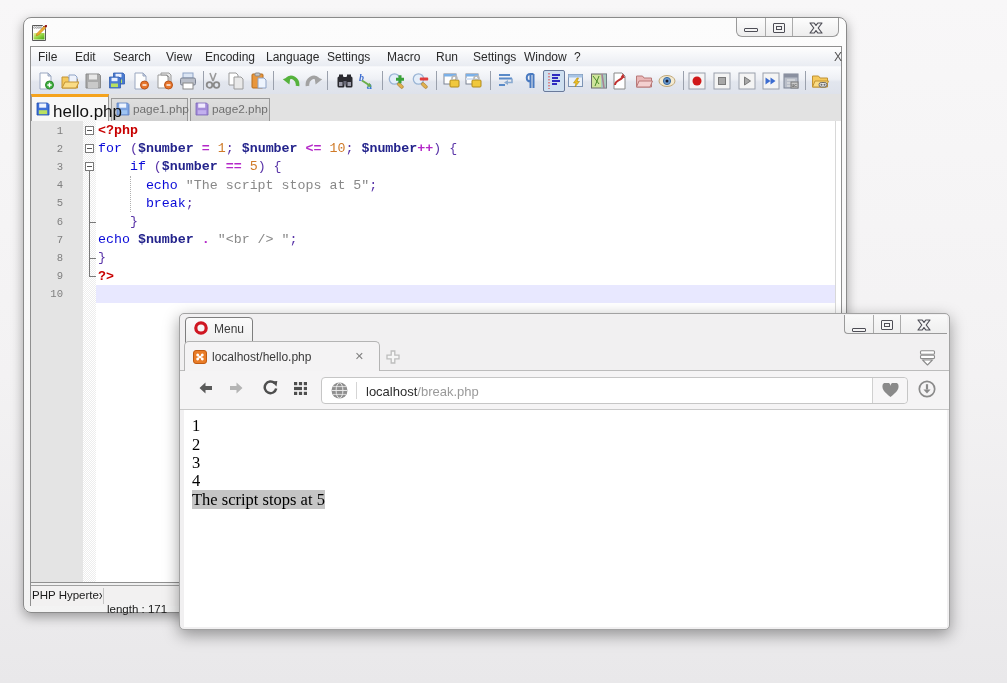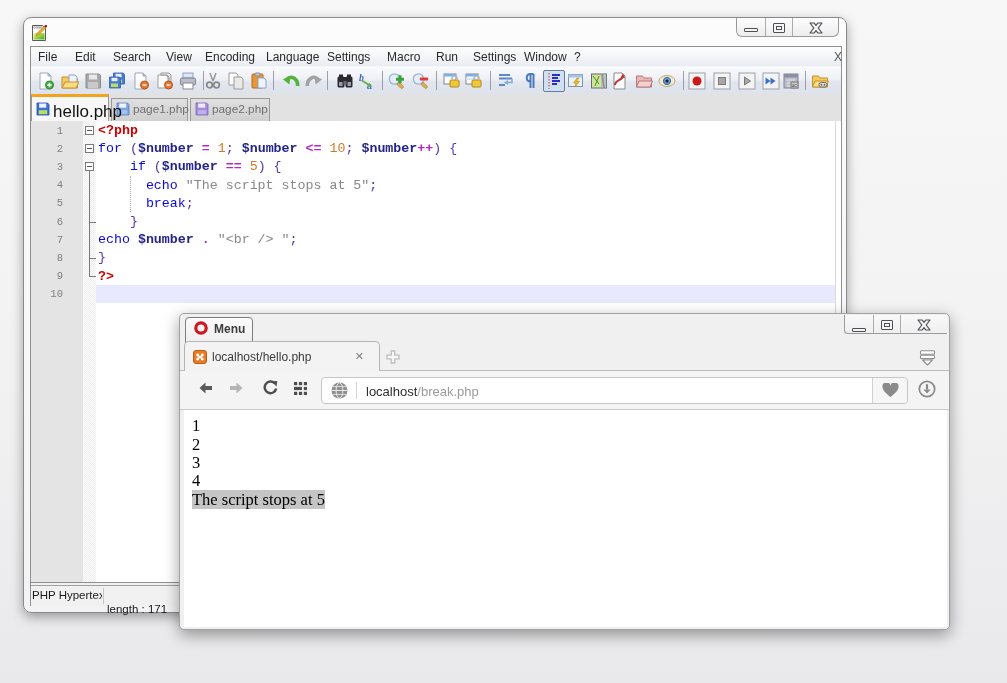--- a/index.html
+++ b/index.html
@@ -85,21 +85,21 @@
 .statusbar .s2 { position:absolute; left:76px; top:17px; white-space:nowrap; }
 .ebottom { height:3px; background:#f0f0f0; border-top:1px solid #909090; }
 
 #opera {
   position:absolute; left:179px; top:313px; width:771px; height:317px;
   background:#f1f0f1; border:1px solid #a2a2a2; border-radius:5px;
   box-shadow:0 5px 16px rgba(0,0,0,0.38);
 }
 .o-menubtn { position:absolute; left:5px; top:3px; width:68px; height:29px;
   border:1px solid #7e7e7e; border-radius:4px;
-  background:linear-gradient(180deg,#fbfbfb,#ededed);font-weight:bold; }
+  background:linear-gradient(180deg,#fbfbfb,#ededed); }
 .o-menutext { position:absolute; left:28px; top:4px; font-size:12px; color:#3c3c3c; }
 #opera .winctl { right:2px; top:1px; height:19px; border-top:none; border-right:none;
   border-radius:0 0 0 4px; background:linear-gradient(180deg,#f9f9f9,#efefef); }
 #opera .winctl .b { width:28px; }
 #opera .winctl .b:nth-child(2) { width:27px; }
 #opera .winctl .b:last-child { width:47px; }
 #opera .winctl .ic-min { top:13px; }
 .o-tabstrip { position:absolute; left:0; top:27px; right:0; height:30px; }
 .o-tab { position:absolute; left:4px; top:0; width:196px; height:30px;
   background:#f4f3f4; border:1px solid #b4b4b4; border-bottom:none;

